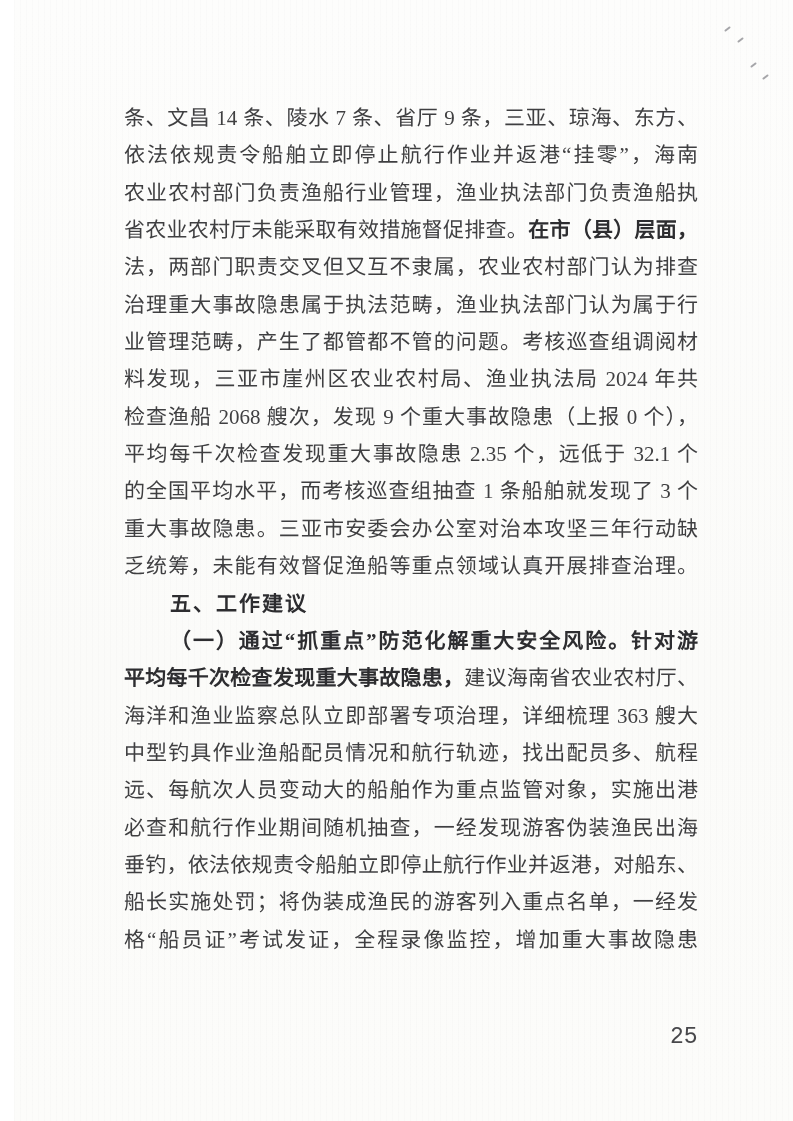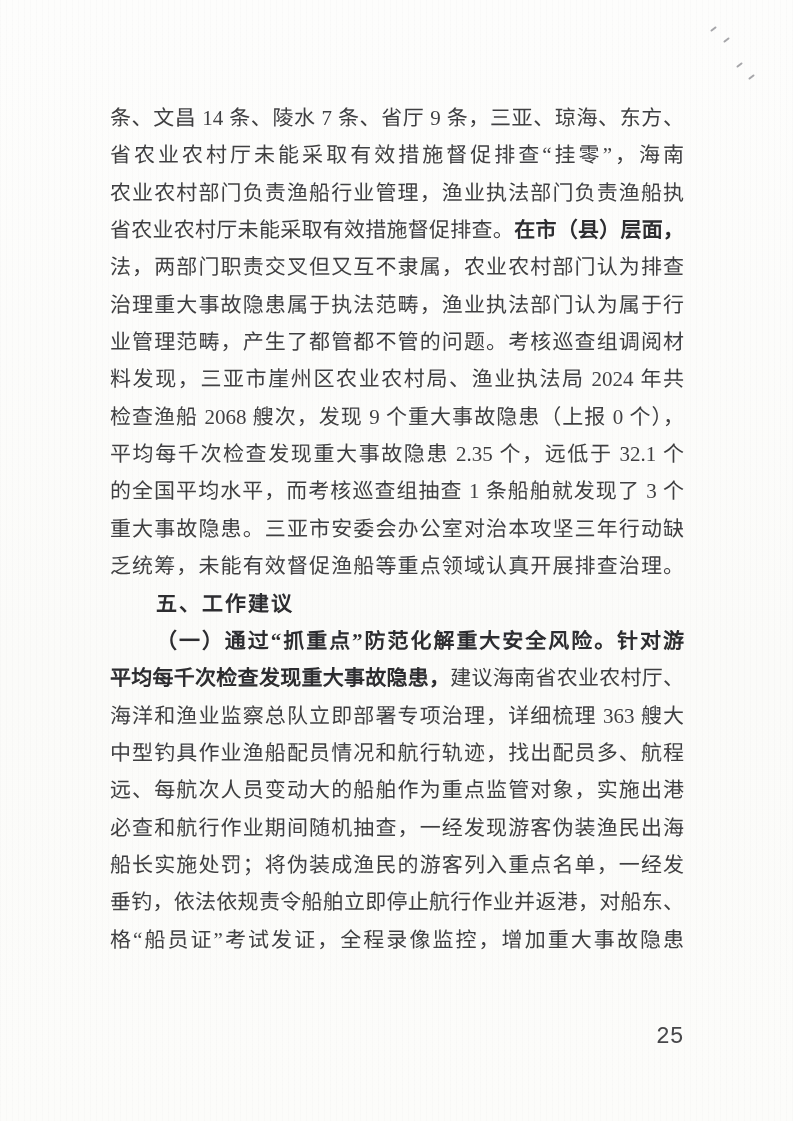--- a/index.html
+++ b/index.html
@@ -12,20 +12,21 @@
     position: relative;
     overflow: hidden;
     font-family: "Liberation Serif", "DejaVu Serif", serif;
   }
   .page {
     position: absolute;
     inset: 0;
     background:
       repeating-linear-gradient(90deg, rgba(120,120,128,0.022) 0 1px, rgba(0,0,0,0) 1px 6px),
       linear-gradient(180deg, #fdfdfc 0%, #fbfbf9 60%, #fcfcfa 100%);
+    margin-left: 14px;
   }
   .content {
     position: absolute;
     left: 110px;
     top: 100px;
     width: 574px;
     color: #3f3f41;
     font-size: 21px;
     line-height: 37.35px;
   }
@@ -80,37 +81,37 @@
 
 <div class="page">
   <div class="specks">
       <div class="speck" style="left: 710px; top: 28px;"></div>
       <div class="speck" style="left: 723px; top: 39px;"></div>
       <div class="speck" style="left: 736px; top: 64px;"></div>
       <div class="speck" style="left: 748px; top: 76px;"></div>
     </div>
   <div class="content">
       <div class="line"><span class="seg">条、文昌 14 条、陵水 7 条、省厅 9 条，三亚、琼海、东方、</span></div>
-      <div class="line"><span class="seg">省农业农村厅未能采取有效措施督促排查“挂零”，海南</span></div>
+      <div class="line"><span class="seg">依法依规责令船舶立即停止航行作业并返港“挂零”，海南</span></div>
       <div class="line"><span class="seg">农业农村部门负责渔船行业管理，渔业执法部门负责渔船执</span></div>
       <div class="line"><span class="seg">省农业农村厅未能采取有效措施督促排查。</span><span class="seg bold">在市（县）层面，</span></div>
       <div class="line"><span class="seg">法，两部门职责交叉但又互不隶属，农业农村部门认为排查</span></div>
       <div class="line"><span class="seg">治理重大事故隐患属于执法范畴，渔业执法部门认为属于行</span></div>
       <div class="line"><span class="seg">业管理范畴，产生了都管都不管的问题。考核巡查组调阅材</span></div>
       <div class="line"><span class="seg">料发现，三亚市崖州区农业农村局、渔业执法局 2024 年共</span></div>
       <div class="line"><span class="seg">检查渔船 2068 艘次，发现 9 个重大事故隐患（上报 0 个），</span></div>
       <div class="line"><span class="seg">平均每千次检查发现重大事故隐患 2.35 个，远低于 32.1 个</span></div>
       <div class="line"><span class="seg">的全国平均水平，而考核巡查组抽查 1 条船舶就发现了 3 个</span></div>
       <div class="line"><span class="seg">重大事故隐患。三亚市安委会办公室对治本攻坚三年行动缺</span></div>
       <div class="line"><span class="seg">乏统筹，未能有效督促渔船等重点领域认真开展排查治理。</span></div>
       <div class="line indent heading no-justify"><span class="seg bold">五、工作建议</span></div>
       <div class="line indent"><span class="seg bold">（一）通过“抓重点”防范化解重大安全风险。针对游</span></div>
       <div class="line"><span class="seg bold">平均每千次检查发现重大事故隐患，</span><span class="seg">建议海南省农业农村厅、</span></div>
       <div class="line"><span class="seg">海洋和渔业监察总队立即部署专项治理，详细梳理 363 艘大</span></div>
       <div class="line"><span class="seg">中型钓具作业渔船配员情况和航行轨迹，找出配员多、航程</span></div>
       <div class="line"><span class="seg">远、每航次人员变动大的船舶作为重点监管对象，实施出港</span></div>
       <div class="line"><span class="seg">必查和航行作业期间随机抽查，一经发现游客伪装渔民出海</span></div>
+      <div class="line"><span class="seg">垂钓，依法依规责令船舶立即停止航行作业并返港，对船东、</span></div>
       <div class="line"><span class="seg">船长实施处罚；将伪装成渔民的游客列入重点名单，一经发</span></div>
-      <div class="line"><span class="seg">垂钓，依法依规责令船舶立即停止航行作业并返港，对船东、</span></div>
       <div class="line"><span class="seg">格“船员证”考试发证，全程录像监控，增加重大事故隐患</span></div>
     </div>
   <div class="page-number">25</div>
 </div>
 
 </body></html>

